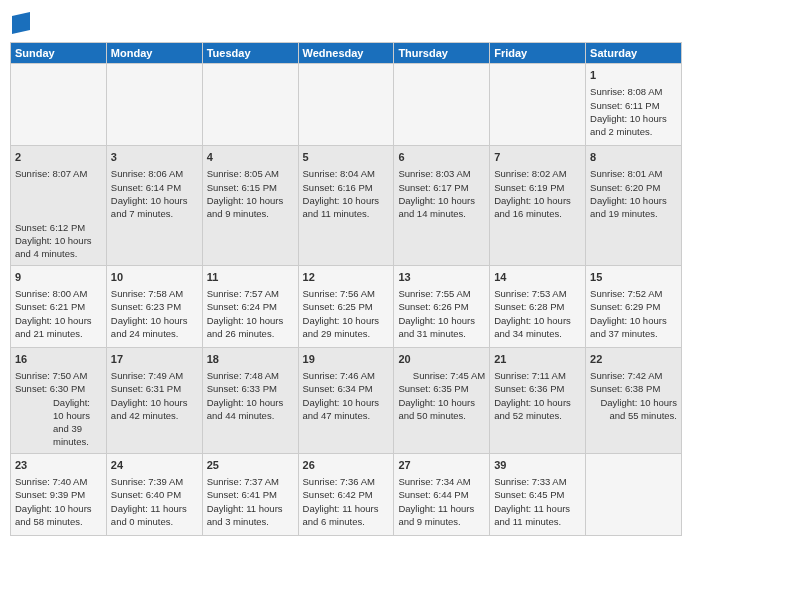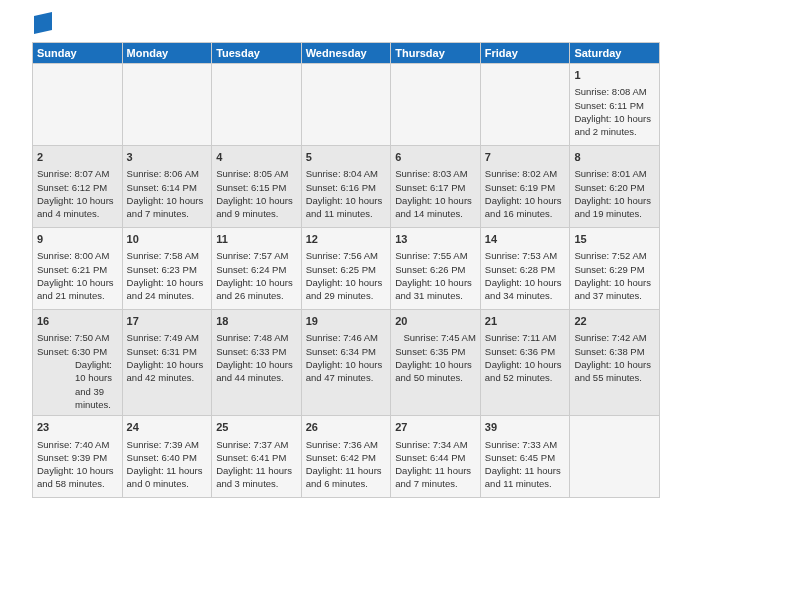--- a/index.html
+++ b/index.html
@@ -6,21 +6,21 @@
     body {
       font-family: Arial, sans-serif;
       background: #fff;
       width: 792px;
       height: 612px;
       overflow: hidden;
     }
     .page {
       width: 692px;
       height: 612px;
-      padding: 12px 32px;
+      padding: 12px 10px;
       background: #fff;
     }
     .header {
       display: flex;
       justify-content: space-between;
       align-items: flex-start;
       margin-bottom: 8px;
     }
     .logo {
       display: flex;
@@ -144,21 +144,21 @@
             <span class="day-num">1</span>
             <span style="display: block;">Sunrise: 8:08 AM</span>
             <span style="display: block;">Sunset: 6:11 PM</span>
             <span style="display: block;">Daylight: 10 hours and 2 minutes.</span>
           </td>
         </tr>
         <tr>
           <td>
             <span class="day-num">2</span>
             <span style="display: block;">Sunrise: 8:07 AM</span>
-            <span style="display: block;">Sunset: 6:12 PM</span>
+            <span style="display: block; margin-top: 40px;">Sunset: 6:12 PM</span>
             <span style="display: block;">Daylight: 10 hours and 4 minutes.</span>
           </td>
           <td>
             <span class="day-num">3</span>
             <span style="display: block;">Sunrise: 8:06 AM</span>
             <span style="display: block;">Sunset: 6:14 PM</span>
             <span style="display: block;">Daylight: 10 hours and 7 minutes.</span>
           </td>
           <td>
             <span class="day-num">4</span>
@@ -269,21 +269,21 @@
           <td>
             <span class="day-num">21</span>
             <span style="display: block;">Sunrise: 7:11 AM</span>
             <span style="display: block;">Sunset: 6:36 PM</span>
             <span style="display: block;">Daylight: 10 hours and 52 minutes.</span>
           </td>
           <td>
             <span class="day-num">22</span>
             <span style="display: block;">Sunrise: 7:42 AM</span>
             <span style="display: block;">Sunset: 6:38 PM</span>
-            <span style="display: block;">Daylight: 10 hours and 55 minutes.</span>
+            <span style="display: block; text-align: right;">Daylight: 10 hours and 55 minutes.</span>
           </td>
         </tr>
         <tr>
           <td>
             <span class="day-num">23</span>
             <span style="display: block;">Sunrise: 7:40 AM</span>
             <span style="display: block;">Sunset: 9:39 PM</span>
             <span style="display: block;">Daylight: 10 hours and 58 minutes.</span>
           </td>
           <td>
@@ -301,21 +301,21 @@
           <td>
             <span class="day-num">26</span>
             <span style="display: block;">Sunrise: 7:36 AM</span>
             <span style="display: block;">Sunset: 6:42 PM</span>
             <span style="display: block;">Daylight: 11 hours and 6 minutes.</span>
           </td>
           <td>
             <span class="day-num">27</span>
             <span style="display: block;">Sunrise: 7:34 AM</span>
             <span style="display: block;">Sunset: 6:44 PM</span>
-            <span style="display: block;">Daylight: 11 hours and 7 minutes.</span>
+            <span style="display: block;">Daylight: 11 hours and 9 minutes.</span>
           </td>
           <td>
             <span class="day-num">39</span>
             <span style="display: block;">Sunrise: 7:33 AM</span>
             <span style="display: block;">Sunset: 6:45 PM</span>
             <span style="display: block;">Daylight: 11 hours and 11 minutes.</span>
           </td>
           <td class="empty"></td>
         </tr>
       </tbody>

